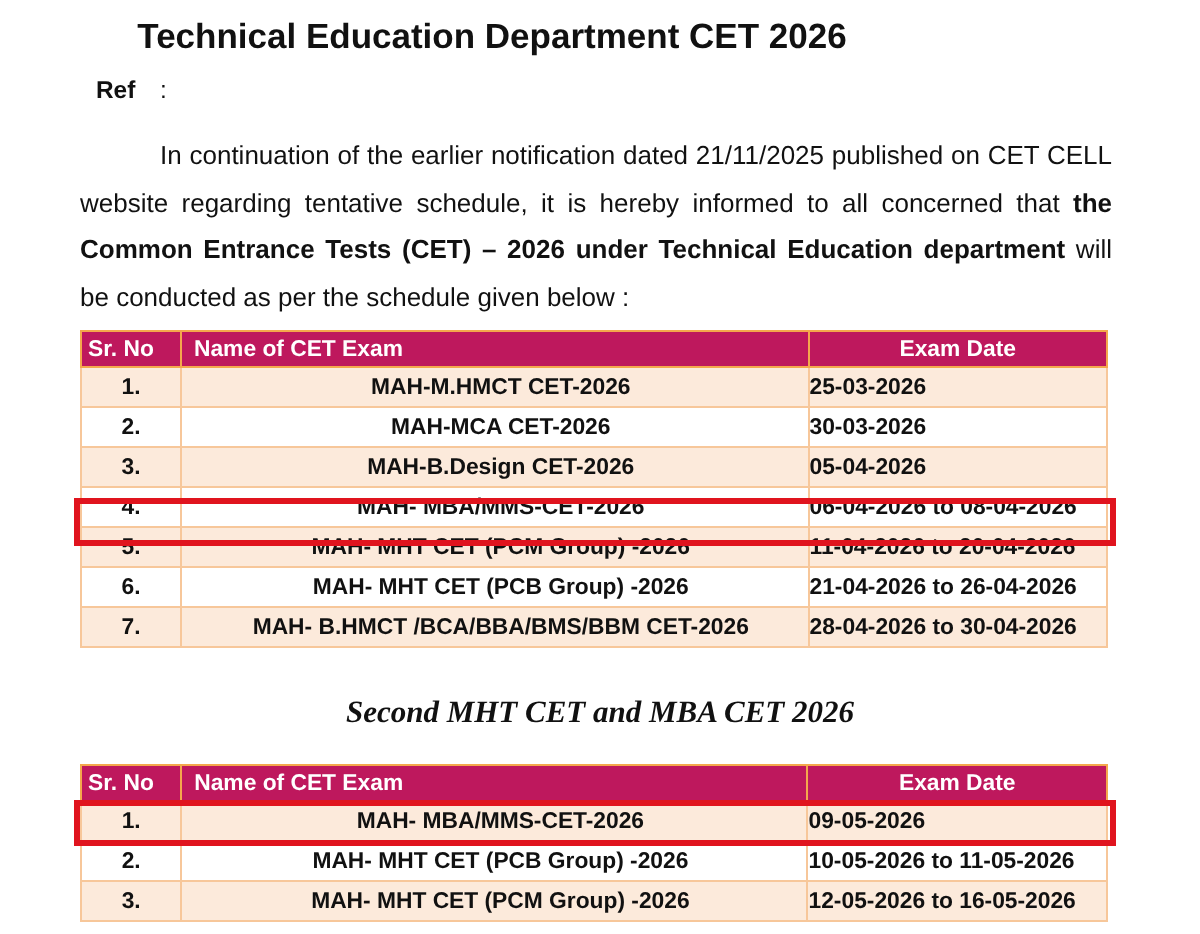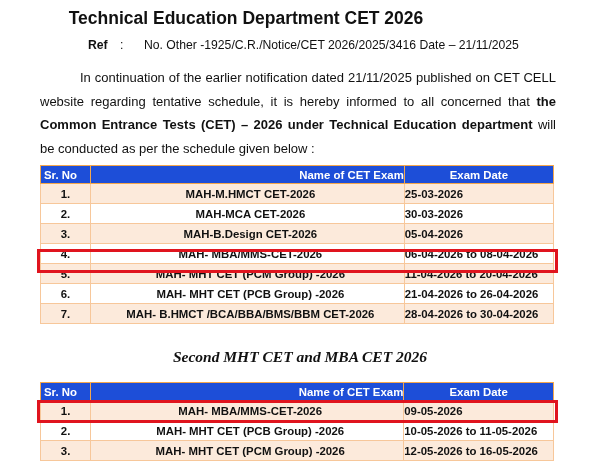--- a/index.html
+++ b/index.html
@@ -1,51 +1,50 @@
 <!DOCTYPE html>
 <html><head>
 <meta charset="utf-8">
 <style>
   html, body { margin: 0; padding: 0; background: #ffffff; }
   body { width: 600px; height: 467px; position: relative; overflow: hidden;
          font-family: "Liberation Sans", sans-serif; color: #111; }
   .title { position: absolute; top: 8px; left: 0; width: 492px; text-align: center;
            font-weight: bold; font-size: 17.5px; color: #111; }
-  .ref { position: absolute; top: 38px; left: 48px; font-size: 12.2px; display: flex; margin-left: 40px; }
+  .ref { position: absolute; top: 38px; left: 48px; font-size: 12.2px; display: flex; }
   .ref .lbl { font-weight: bold; width: 28px; }
   .ref .colon { width: 24px; padding-left: 4px; }
   .para { position: absolute; top: 66px; left: 40px; width: 516px; font-size: 13px; line-height: 23.5px;
           text-align: justify; }
   .para .indent { display: inline-block; width: 40px; }
   .para b { font-weight: bold; }
   table.cet { position: absolute; left: 40px; width: 514px; border-collapse: collapse; font-size: 11.4px; }
-  table.cet th { background: #1d4ed8; color: #fff; font-weight: bold; height: 17px; padding: 0; border: 1px solid #F4A74C; }
+  table.cet th { background: #be185d; color: #fff; font-weight: bold; height: 17px; padding: 0; border: 1px solid #F4A74C; }
   table.cet td { height: 19px; padding: 0; border: 1px solid #F7C79A; font-weight: bold; color: #111; }
   table.cet tr.odd td { background: #FCEADB; }
   table.cet tr.even td { background: #ffffff; }
   .c-sr { width: 47px; text-align: center; }
   .c-name { width: 313px; text-align: center; padding-left: 6px !important; }
   .c-date { width: 152px; }
-  th.c-name { text-align: right; }
+  th.c-name { text-align: left; }
   th.c-sr { text-align: left; padding-left: 3px !important; }
   .t1 { top: 165px; }
   .t2 { top: 382px; }
   .hl { position: absolute; border: 3px solid #E0141E; box-sizing: border-box; pointer-events: none; }
   .subtitle { position: absolute; top: 348px; left: 0; width: 600px; text-align: center;
               font-family: "Liberation Serif", serif; font-weight: bold; font-size: 15.5px; font-style: italic; }
 </style>
 </head>
 <body>
 
 <div class="title">Technical Education Department CET 2026</div>
 
 <div class="ref">
   <span class="lbl">Ref</span>
   <span class="colon">:</span>
-  <span>No. Other -1925/C.R./Notice/CET 2026/2025/3416 Date – 21/11/2025</span>
 </div>
 
 <div class="para"><span class="indent"></span><span>In continuation of the earlier notification dated 21/11/2025 published on CET CELL website regarding tentative schedule, it is hereby informed to all concerned that </span><b>the Common Entrance Tests (CET) – 2026 under Technical Education department</b><span> will be conducted as per the schedule given below :</span></div>
 
 <table class="cet t1">
   <thead>
     <tr>
       <th class="c-sr">Sr. No</th>
       <th class="c-name">Name of CET Exam</th>
       <th class="c-date">Exam Date</th>

